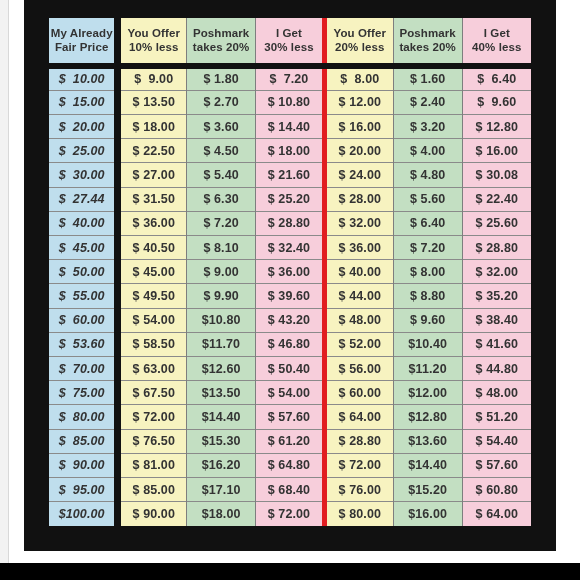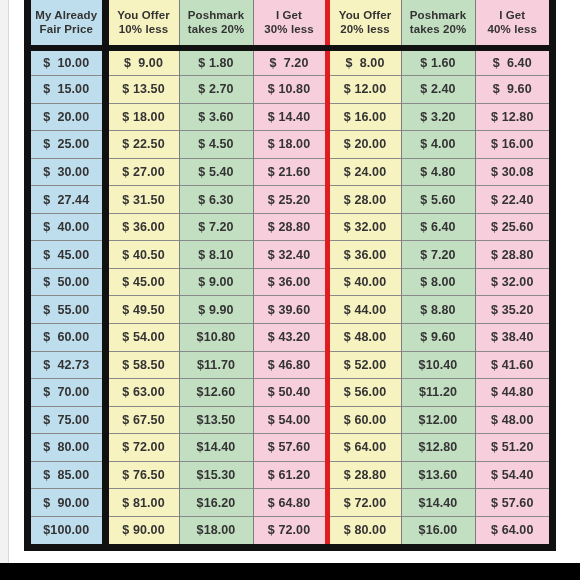--- a/index.html
+++ b/index.html
@@ -40,21 +40,21 @@
   
   #table-frame {
     position: absolute;
     left: 24px;
     top: 0px;
     width: 532px;
     height: 551px;
     background: #111111;
     border: 7px solid #111111;
     border-top-width: 0px;
-    padding: 0;
+    padding: 18px;
   }
 
   table.grid {
     width: 100%;
     height: 100%;
     border-collapse: collapse;
     table-layout: fixed;
   }
 
   table.grid th,
@@ -91,21 +91,21 @@
 
   
   .sep-red-right { border-right: 5px solid #e11d21 !important; }
   .sep-red-left  { border-left: 5px solid #e11d21 !important; }
 
   
   .edge-left  { border-left: none !important; }
   .edge-right { border-right: none !important; }
 
   
-  .c-blue   { background: #bfdeed; }
+  .c-blue   { background: #bfdeed; font-style: italic; }
   .c-yellow { background: #f7f3c0; }
   .c-green  { background: #c3dfc2; }
   .c-pink   { background: #f7cedb; }
 
   .hdr-blue   { background: #bfdeed; }
   .hdr-yellow { background: #f7f3c0; margin-top: 8px; }
   .hdr-green  { background: #c3dfc2; }
   .hdr-pink   { background: #f7cedb; margin-left: 20px; }
 
   th .l1, th .l2 { display: block; }
@@ -224,21 +224,21 @@
           <tr>
             <td class="c-blue sep-black-right edge-left">$  60.00</td>
             <td class="c-yellow sep-black-left">$ 54.00</td>
             <td class="c-green">$10.80</td>
             <td class="c-pink sep-red-right">$ 43.20</td>
             <td class="c-yellow sep-red-left">$ 48.00</td>
             <td class="c-green">$ 9.60</td>
             <td class="c-pink edge-right">$ 38.40</td>
           </tr>
           <tr>
-            <td class="c-blue sep-black-right edge-left">$  42.73</td>
+            <td class="c-blue sep-black-right edge-left">$  53.60</td>
             <td class="c-yellow sep-black-left">$ 58.50</td>
             <td class="c-green">$11.70</td>
             <td class="c-pink sep-red-right">$ 46.80</td>
             <td class="c-yellow sep-red-left">$ 52.00</td>
             <td class="c-green">$10.40</td>
             <td class="c-pink edge-right">$ 41.60</td>
           </tr>
           <tr>
             <td class="c-blue sep-black-right edge-left">$  70.00</td>
             <td class="c-yellow sep-black-left">$ 63.00</td>
@@ -278,20 +278,29 @@
           <tr>
             <td class="c-blue sep-black-right edge-left">$  90.00</td>
             <td class="c-yellow sep-black-left">$ 81.00</td>
             <td class="c-green">$16.20</td>
             <td class="c-pink sep-red-right">$ 64.80</td>
             <td class="c-yellow sep-red-left">$ 72.00</td>
             <td class="c-green">$14.40</td>
             <td class="c-pink edge-right">$ 57.60</td>
           </tr>
           <tr>
+            <td class="c-blue sep-black-right edge-left">$  95.00</td>
+            <td class="c-yellow sep-black-left">$ 85.00</td>
+            <td class="c-green">$17.10</td>
+            <td class="c-pink sep-red-right">$ 68.40</td>
+            <td class="c-yellow sep-red-left">$ 76.00</td>
+            <td class="c-green">$15.20</td>
+            <td class="c-pink edge-right">$ 60.80</td>
+          </tr>
+          <tr>
             <td class="c-blue sep-black-right edge-left">$100.00</td>
             <td class="c-yellow sep-black-left">$ 90.00</td>
             <td class="c-green">$18.00</td>
             <td class="c-pink sep-red-right">$ 72.00</td>
             <td class="c-yellow sep-red-left">$ 80.00</td>
             <td class="c-green">$16.00</td>
             <td class="c-pink edge-right">$ 64.00</td>
           </tr>
         </tbody>
     </table>

